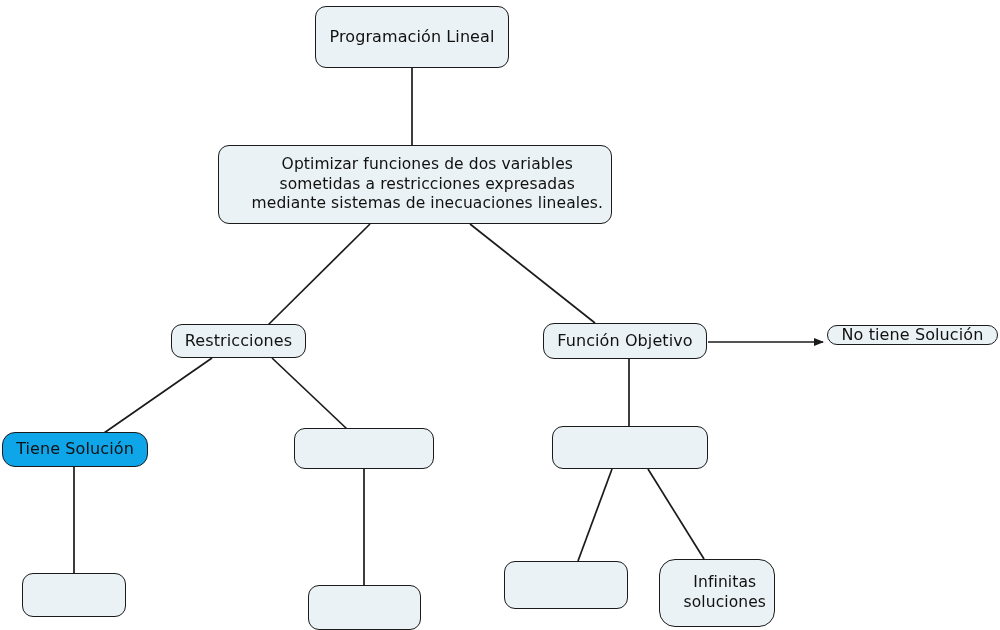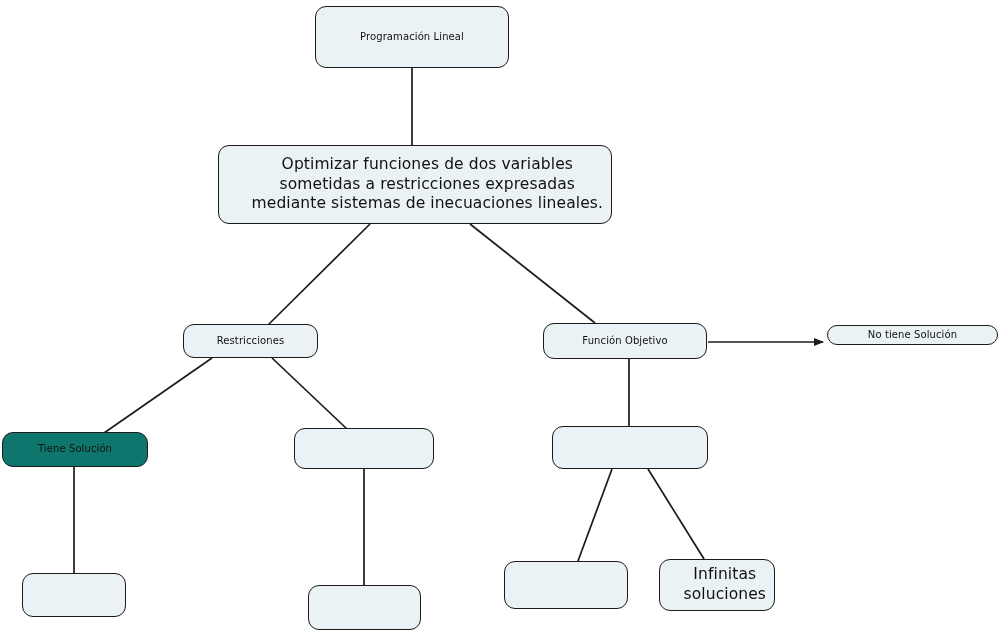--- a/index.html
+++ b/index.html
@@ -30,21 +30,21 @@
     position: absolute;
     box-sizing: border-box;
     background: #eaf2f5;
     border: 1.6px solid #1b1b1b;
     border-radius: 11px;
     display: flex;
     align-items: center;
     justify-content: center;
     text-align: center;
     color: #111111;
-    font-size: 10px;
+    font-size: 16px;
     line-height: 1.28;
     letter-spacing: 0.1px;
     white-space: pre-line;
     padding: 2px 8px;
     z-index: 2;
   }
   .node.multiline {
     font-size: 15.5px;
     justify-content: flex-end;
   }
@@ -76,26 +76,26 @@
         <line x1="612" y1="469" x2="578" y2="561" stroke="#1b1b1b" stroke-width="1.7" stroke-linecap="butt"></line>
         <line x1="648" y1="469" x2="704" y2="559" stroke="#1b1b1b" stroke-width="1.7" stroke-linecap="butt"></line>
       </g>
   </svg>
 
   <div id="node-layer">
       <div class="node" style="left: 315px; top: 6px; width: 194px; height: 62px; background: rgb(234, 242, 245); border-color: rgb(27, 27, 27);"><span>Programación Lineal</span></div>
       <div class="node multiline" style="left: 218px; top: 145px; width: 394px; height: 79px; background: rgb(234, 242, 245); border-color: rgb(27, 27, 27);"><span>Optimizar funciones de dos variables
 sometidas a restricciones expresadas
 mediante sistemas de inecuaciones lineales.</span></div>
-      <div class="node" style="left: 183px; top: 324px; width: 135px; height: 34px; background: rgb(234, 242, 245); border-color: rgb(27, 27, 27);"><span>Restricciones</span></div>
+      <div class="node" style="left: 171px; top: 324px; width: 135px; height: 34px; background: rgb(234, 242, 245); border-color: rgb(27, 27, 27);"><span>Restricciones</span></div>
       <div class="node" style="left: 543px; top: 323px; width: 164px; height: 36px; background: rgb(234, 242, 245); border-color: rgb(27, 27, 27); justify-content: center;"><span>Función Objetivo</span></div>
       <div class="node" style="left: 827px; top: 325px; width: 171px; height: 20px; background: rgb(234, 242, 245); border-color: rgb(27, 27, 27);"><span>No tiene Solución</span></div>
-      <div class="node" style="left: 2px; top: 432px; width: 146px; height: 35px; background: #0f766e; border-color: rgb(27, 27, 27);"><span>Tiene Solución</span></div>
+      <div class="node" style="left: 2px; top: 432px; width: 146px; height: 35px; background: #0ea5e9; border-color: rgb(27, 27, 27); border-radius: 13px;"><span>Tiene Solución</span></div>
       <div class="node empty" style="left: 294px; top: 428px; width: 140px; height: 41px; background: rgb(234, 242, 245); border-color: rgb(27, 27, 27);"><span></span></div>
       <div class="node empty" style="left: 552px; top: 426px; width: 156px; height: 43px; background: rgb(234, 242, 245); border-color: rgb(27, 27, 27);"><span></span></div>
       <div class="node empty" style="left: 22px; top: 573px; width: 104px; height: 44px; background: rgb(234, 242, 245); border-color: rgb(27, 27, 27);"><span></span></div>
       <div class="node empty" style="left: 308px; top: 585px; width: 113px; height: 45px; background: rgb(234, 242, 245); border-color: rgb(27, 27, 27);"><span></span></div>
       <div class="node empty" style="left: 504px; top: 561px; width: 124px; height: 48px; background: rgb(234, 242, 245); border-color: rgb(27, 27, 27);"><span></span></div>
-      <div class="node multiline" style="left: 659px; top: 559px; width: 116px; height: 52px; background: rgb(234, 242, 245); border-color: rgb(27, 27, 27);"><span>Infinitas
+      <div class="node multiline" style="left: 659px; top: 559px; width: 116px; height: 68px; background: rgb(234, 242, 245); border-color: rgb(27, 27, 27); border-radius: 16px;"><span>Infinitas
 soluciones</span></div>
     </div>
 
 </div>
 
 </body></html>

